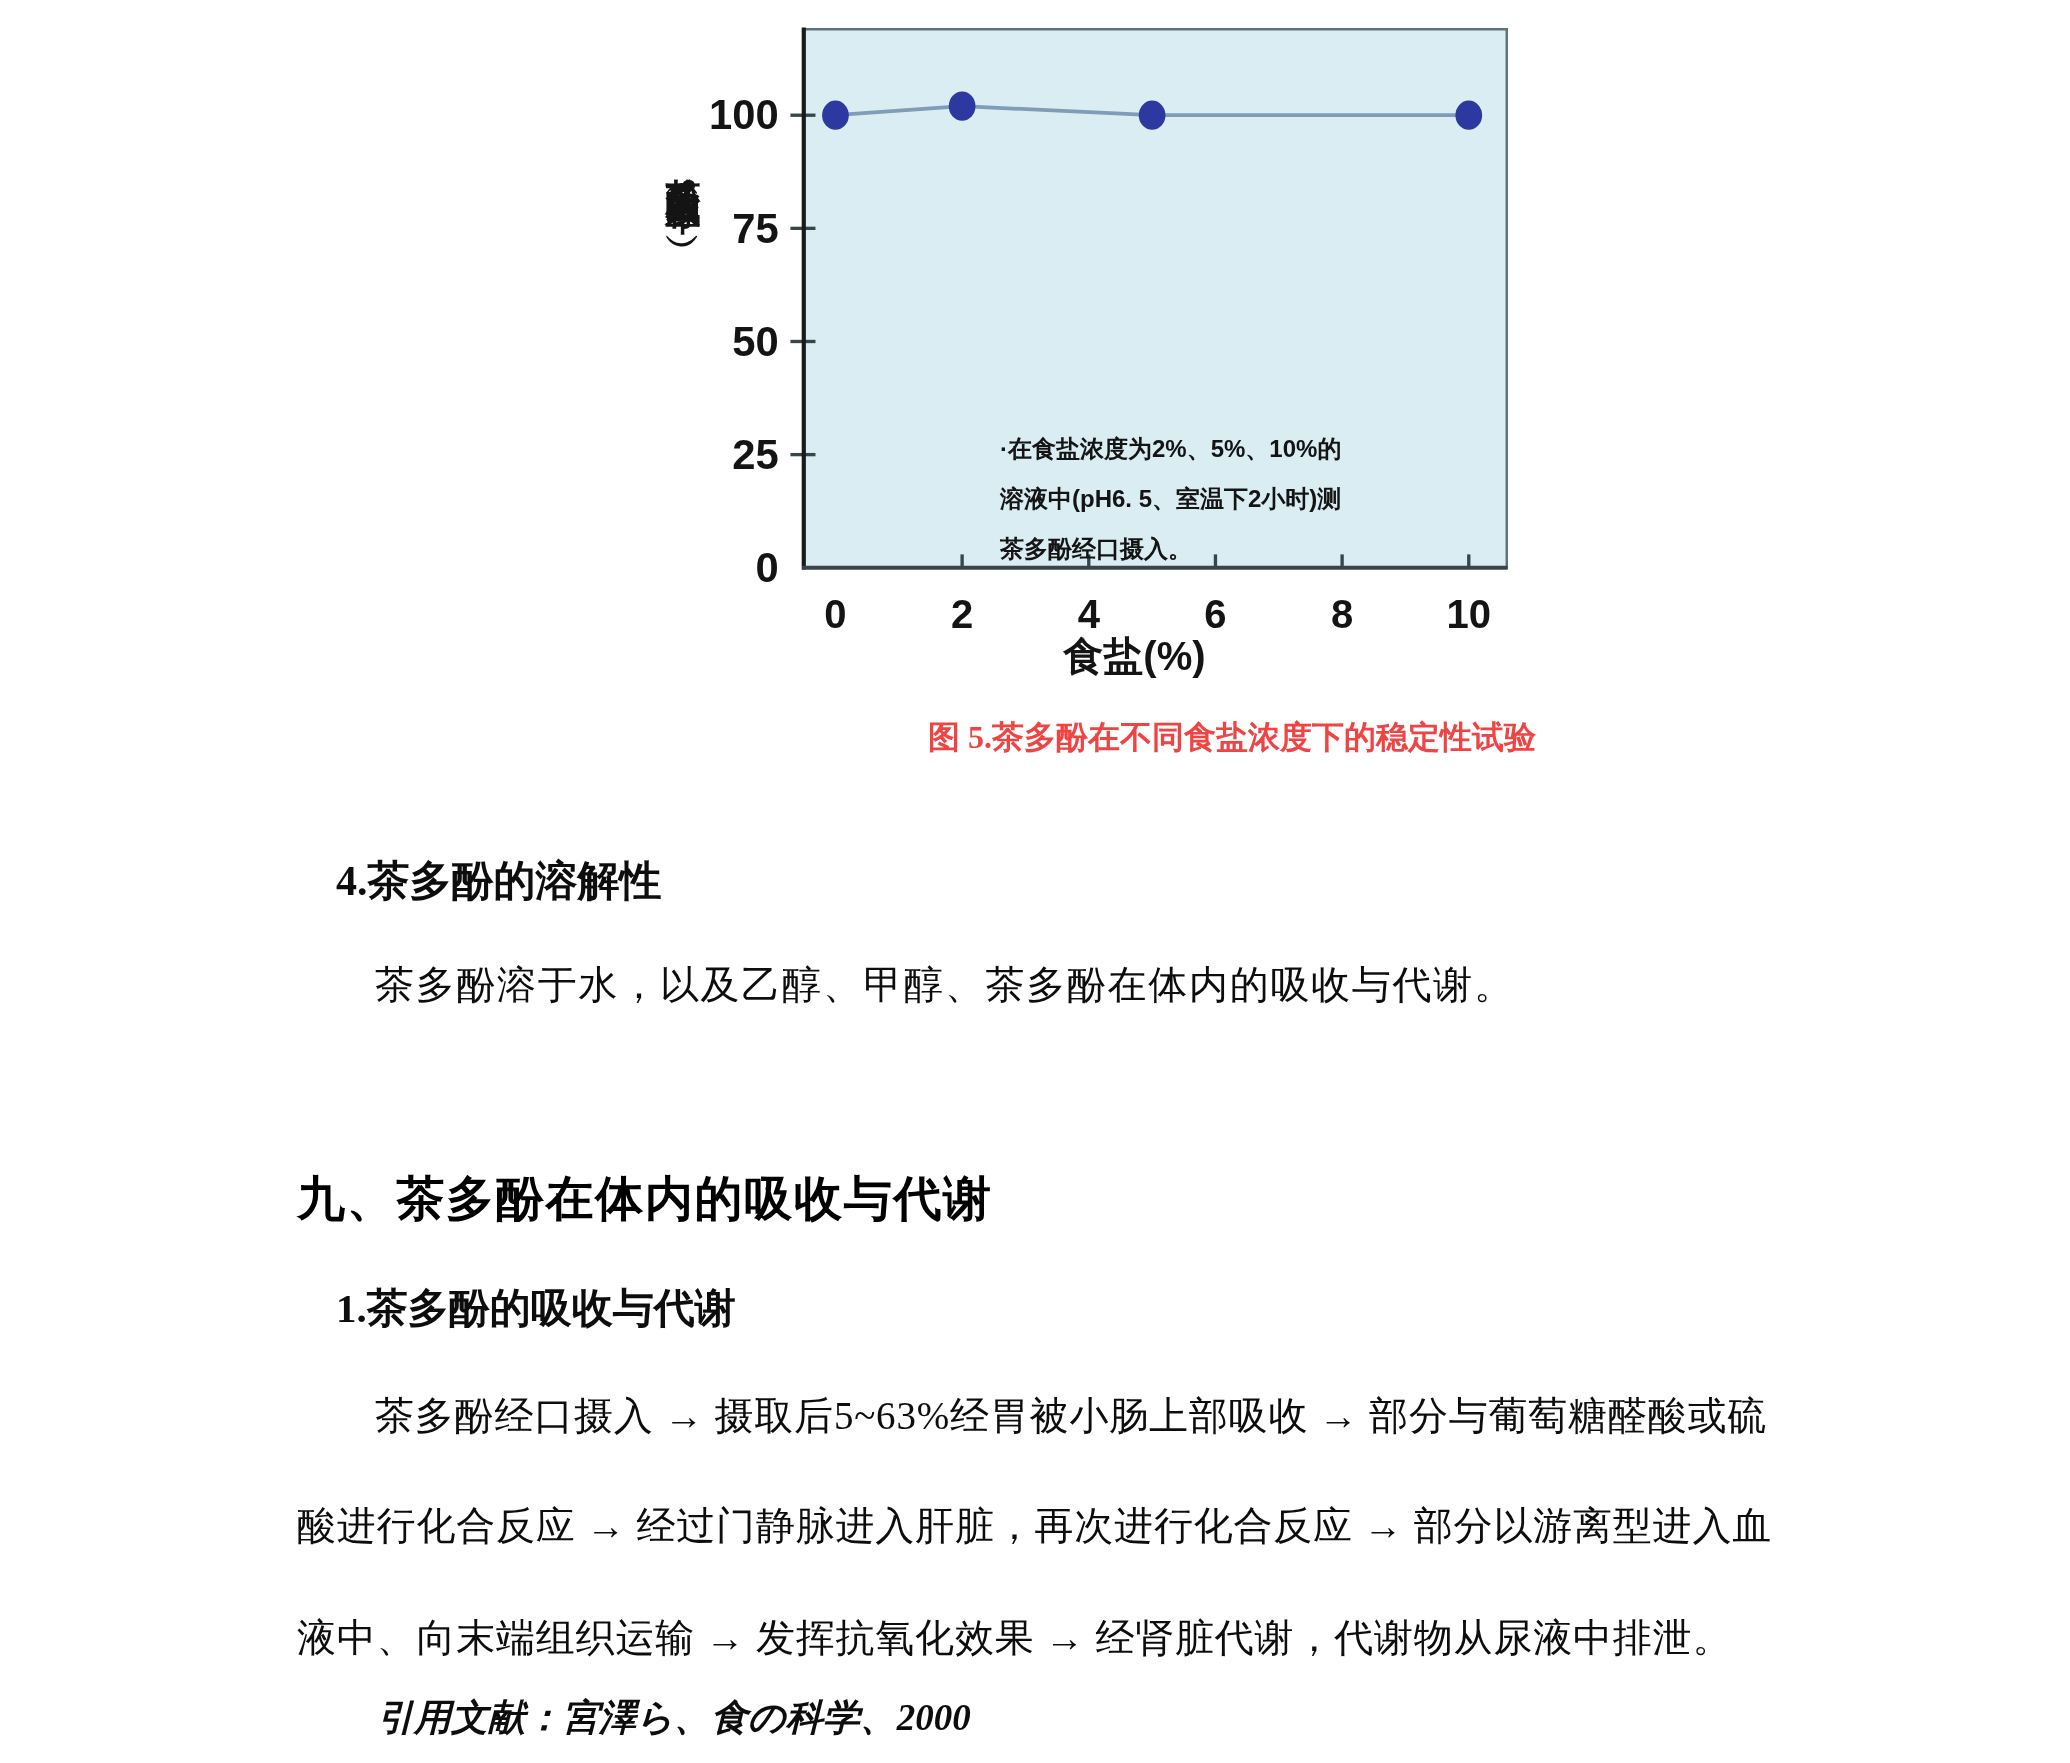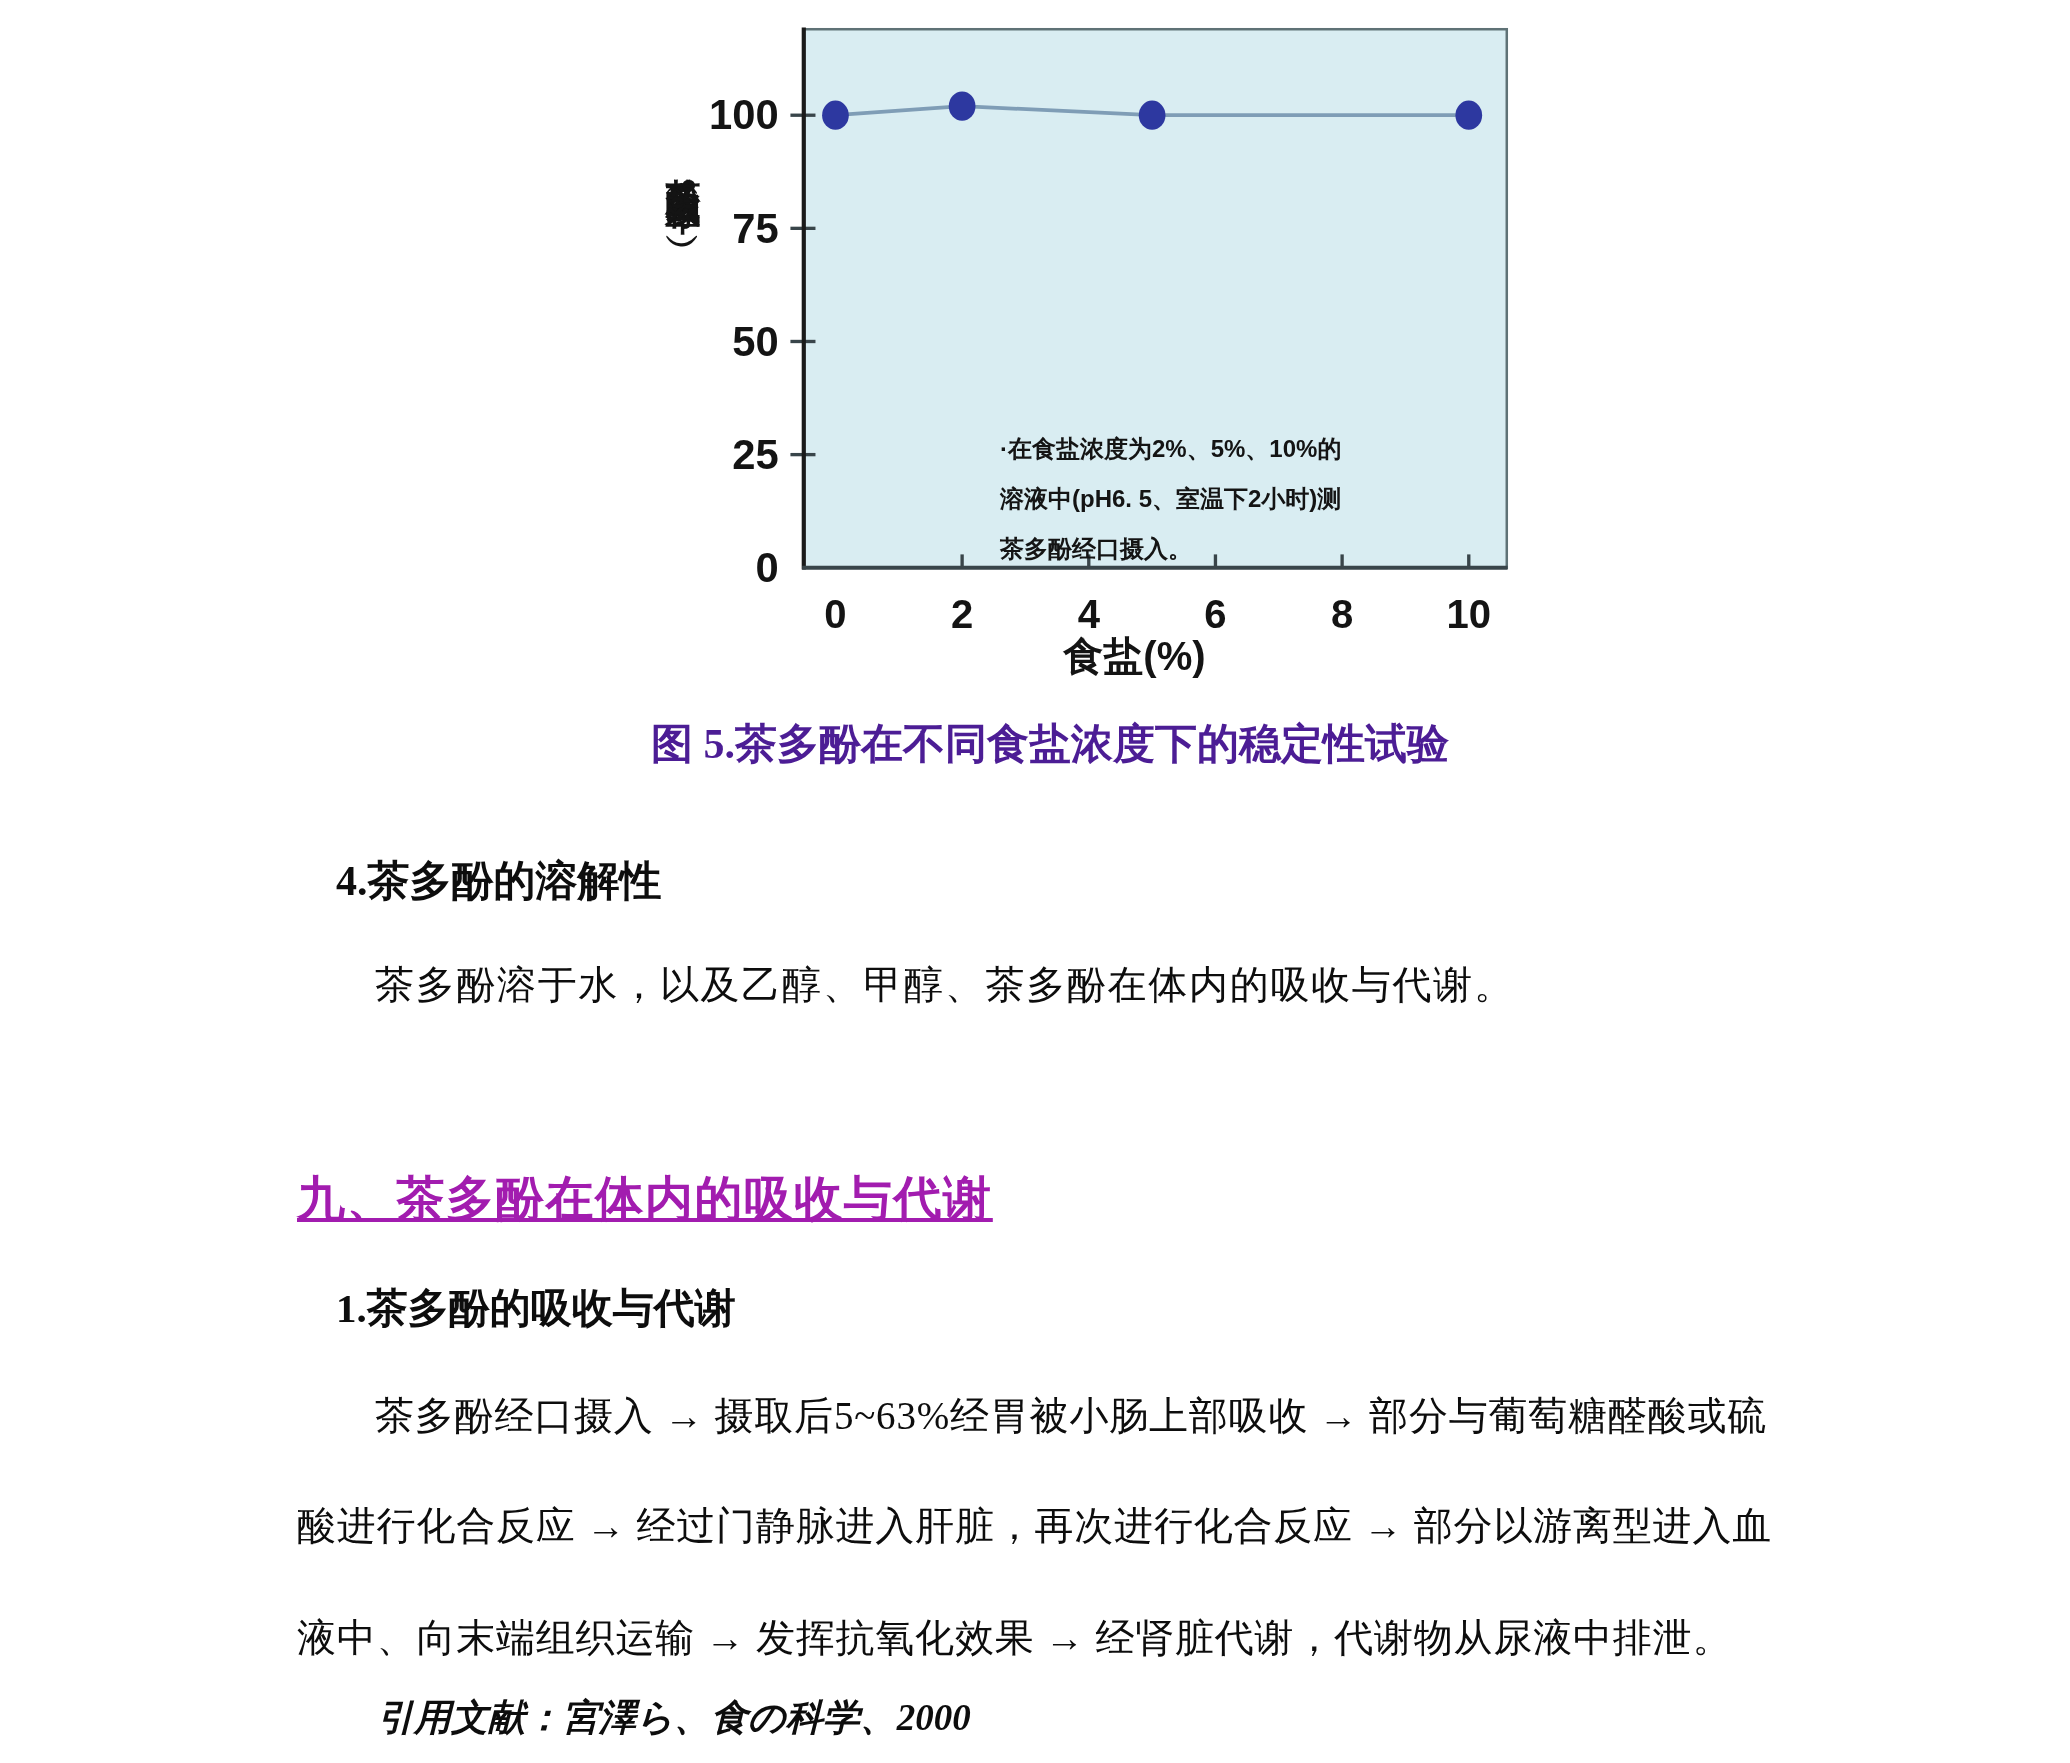--- a/index.html
+++ b/index.html
@@ -41,24 +41,24 @@
     font-size: 24px;
     line-height: 50px;
     color: #141414;
   }
   .chart-annot span { display: block; }
   .figure-caption {
     position: absolute;
     left: 651px;
     top: 716px;
     width: 885px;
-    text-align: left;
-    font-size: 42px;
+    text-align: right;
+    font-size: 32px;
     font-weight: 700;
-    color: #4c1d95;
+    color: #ef4444;
     white-space: nowrap;
   }
   
   .h-solubility {
     position: absolute;
     left: 336px;
     top: 853px;
     font-size: 42px;
     font-weight: 700;
     margin: 0;
@@ -155,21 +155,21 @@
       <span>溶液中(pH6. 5、室温下2小时)测</span>
       <span>茶多酚经口摄入。</span>
     </div>
   </figure>
 
   <div class="figure-caption">图 5.茶多酚在不同食盐浓度下的稳定性试验</div>
 
   <h2 class="h-solubility">4.茶多酚的溶解性</h2>
   <p class="p-solubility">茶多酚溶于水，以及乙醇、甲醇、茶多酚在体内的吸收与代谢。</p>
 
-  <h1 class="h-chapter" style="color: #a21caf; text-decoration: underline;">九、茶多酚在体内的吸收与代谢</h1>
+  <h1 class="h-chapter" style="color: #000000;">九、茶多酚在体内的吸收与代谢</h1>
   <h3 class="h-sub">1.茶多酚的吸收与代谢</h3>
 
   <p class="p-line l1">茶多酚经口摄入 → 摄取后5~63%经胃被小肠上部吸收 → 部分与葡萄糖醛酸或硫</p>
   <p class="p-line l2">酸进行化合反应 → 经过门静脉进入肝脏，再次进行化合反应 → 部分以游离型进入血</p>
   <p class="p-line l3">液中、向末端组织运输 → 发挥抗氧化效果 → 经肾脏代谢，代谢物从尿液中排泄。</p>
 
   <p class="citation">引用文献：宮澤ら、食の科学、2000</p>
 
 </div>
 

